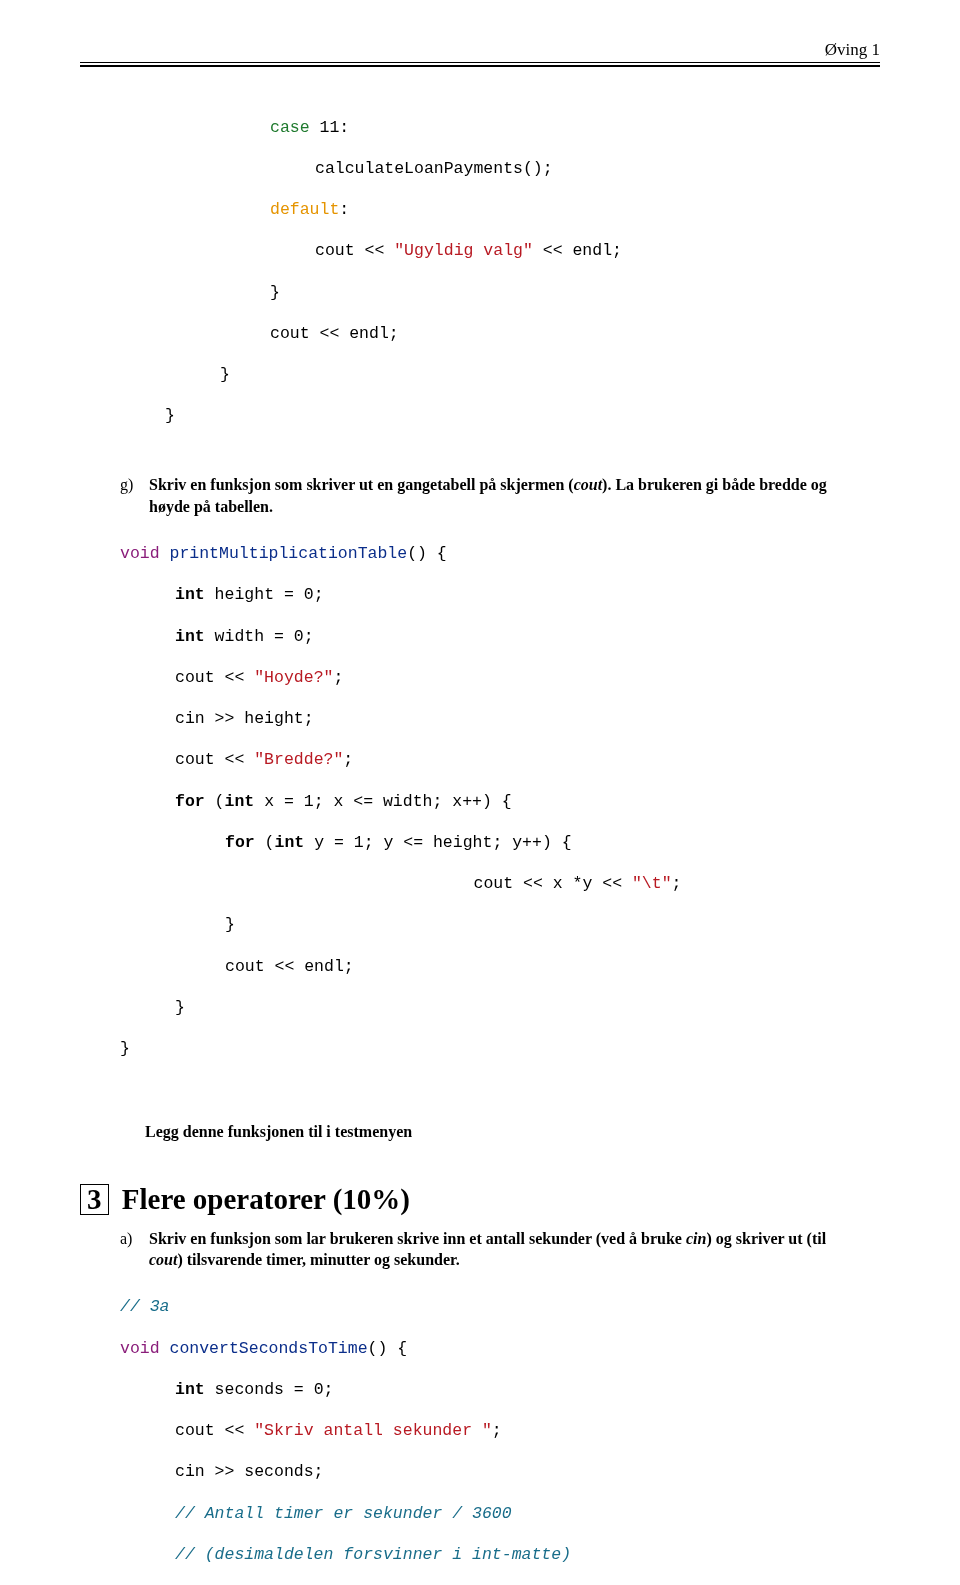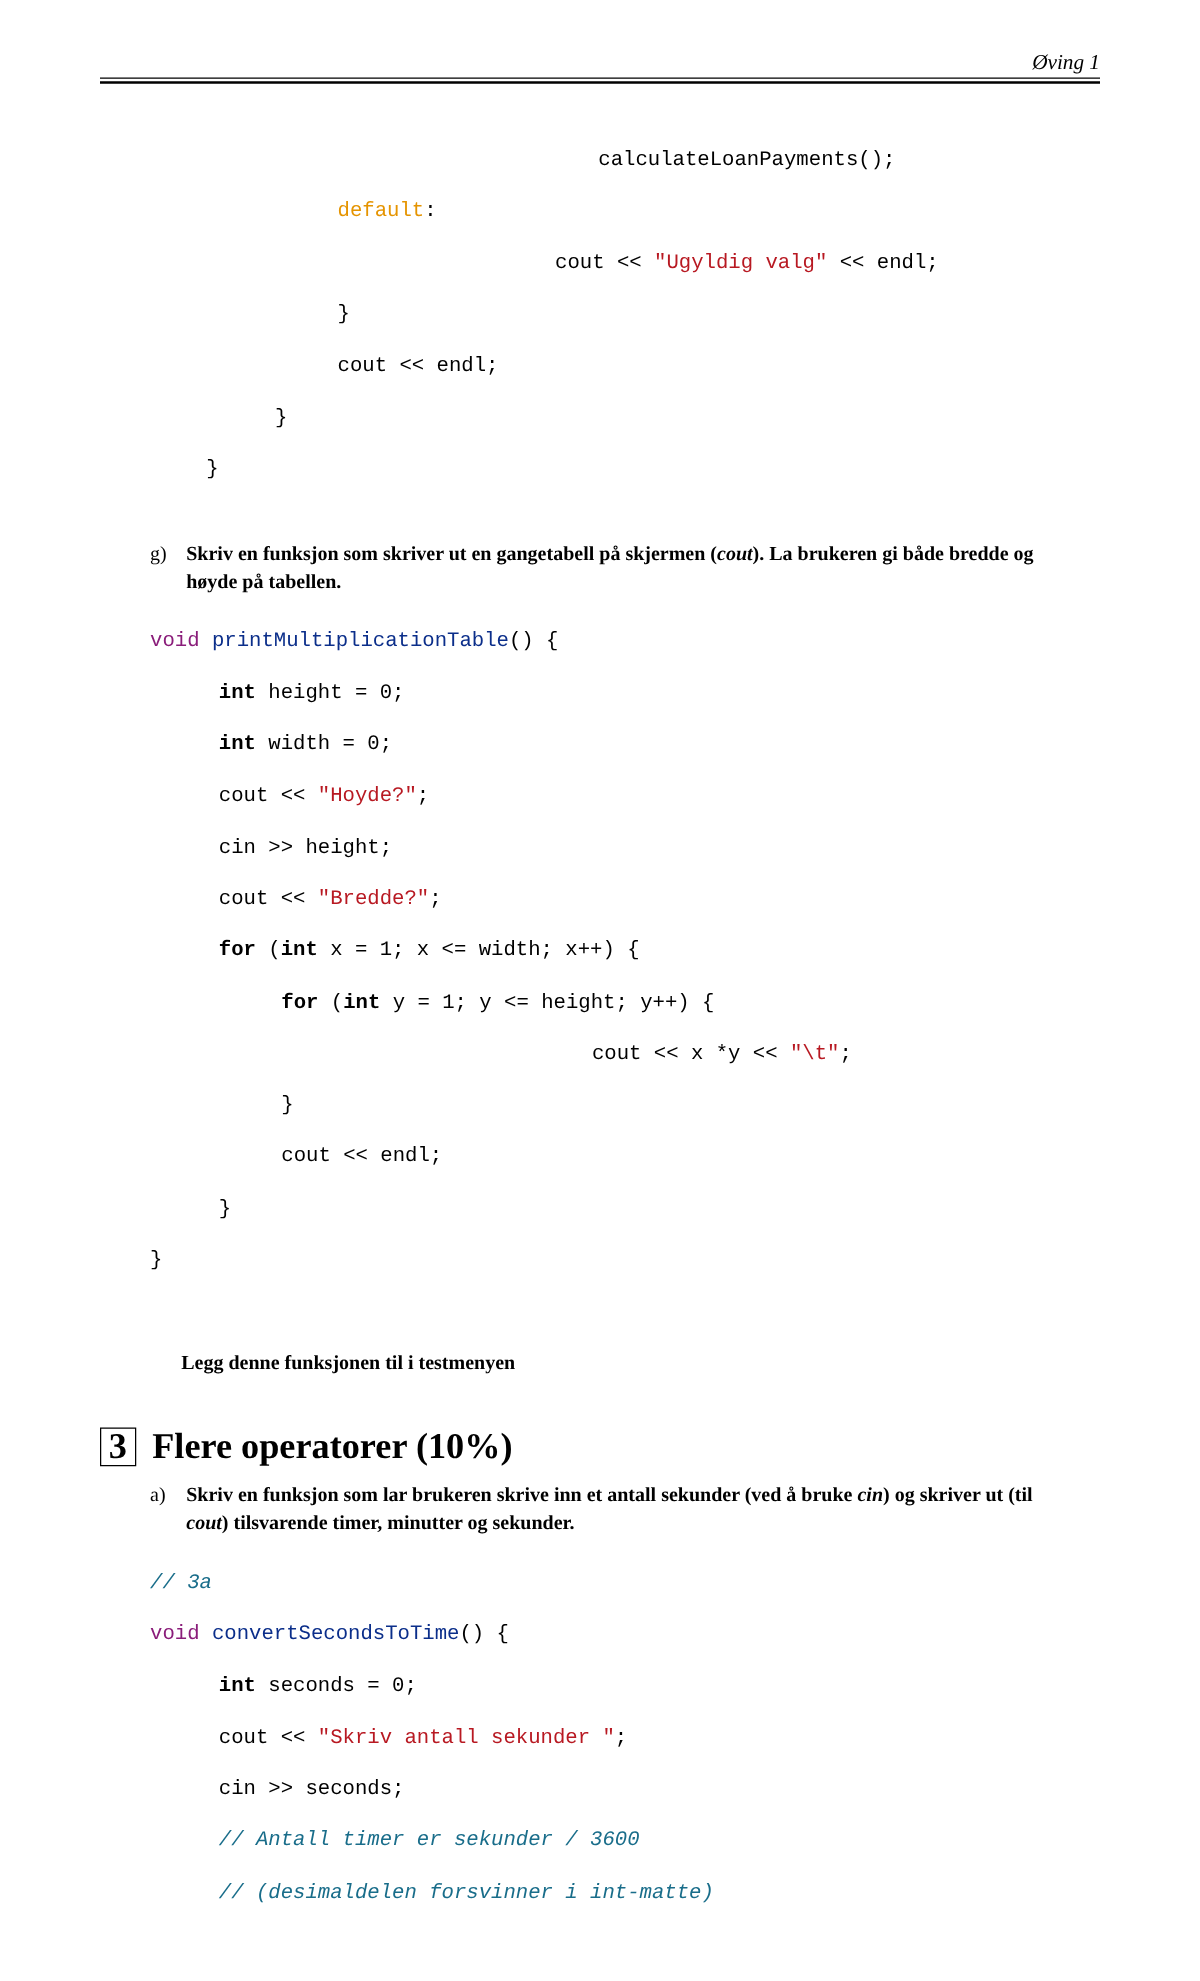--- a/index.html
+++ b/index.html
@@ -10,21 +10,20 @@
     color: #000;
     width: 960px;
   }
   .page {
     padding: 40px 80px 30px 80px;
   }
   .header-right {
     text-align: right;
     font-size: 17px;
     margin-bottom: 2px;
-    font-style: italic;
   }
   .double-rule {
     border-top: 1.5px solid #000;
     border-bottom: 2.5px solid #000;
     height: 2px;
     margin-bottom: 30px;
   }
   .code {
     font-family: "Courier New", Courier, monospace;
     font-size: 16.5px;
@@ -34,21 +33,21 @@
   .kw-case { color: #1f7a2e; }
   .kw-default { color: #e59400; }
   .kw-blue { color: #000000; font-weight: bold; }
   .kw-void { color: #8a1d7a; }
   .fn-name { color: #0b2e8a; }
   .str { color: #b81922; }
   .cmt { color: #196d8a; font-style: italic; }
   .indent1 { padding-left: 85px; }
   .indent2 { padding-left: 140px; }
   .indent3 { padding-left: 190px; }
-  .indent4 { padding-left: 235px; text-align: center; }
+  .indent4 { padding-left: 235px; }
   .lindent0 { padding-left: 40px; }
   .lindent1 { padding-left: 95px; }
   .lindent2 { padding-left: 145px; }
   .lindent3 { padding-left: 195px; text-align: center; }
   .body-text {
     font-size: 16px;
     line-height: 1.35;
   }
   .item-label {
     display: inline-block;
@@ -86,20 +85,21 @@
 </style>
 </head>
 <body>
 
 <div class="page">
 
   <div class="header-right">Øving 1</div>
   <div class="double-rule"></div>
 
   <div class="code code-block">
+<div class="indent3"><span class="kw-case">case</span><span> 11:</span></div>
 <div class="indent4"><span>calculateLoanPayments();</span></div>
 <div class="indent3"><span class="kw-default">default</span><span>:</span></div>
 <div class="indent4"><span>cout &lt;&lt; </span><span class="str">"Ugyldig valg"</span><span> &lt;&lt; endl;</span></div>
 <div class="indent3"><span>}</span></div>
 <div class="indent3"><span>cout &lt;&lt; endl;</span></div>
 <div class="indent2"><span>}</span></div>
 <div class="indent1"><span>}</span></div>
   </div>
 
   <div class="item-row body-text">

